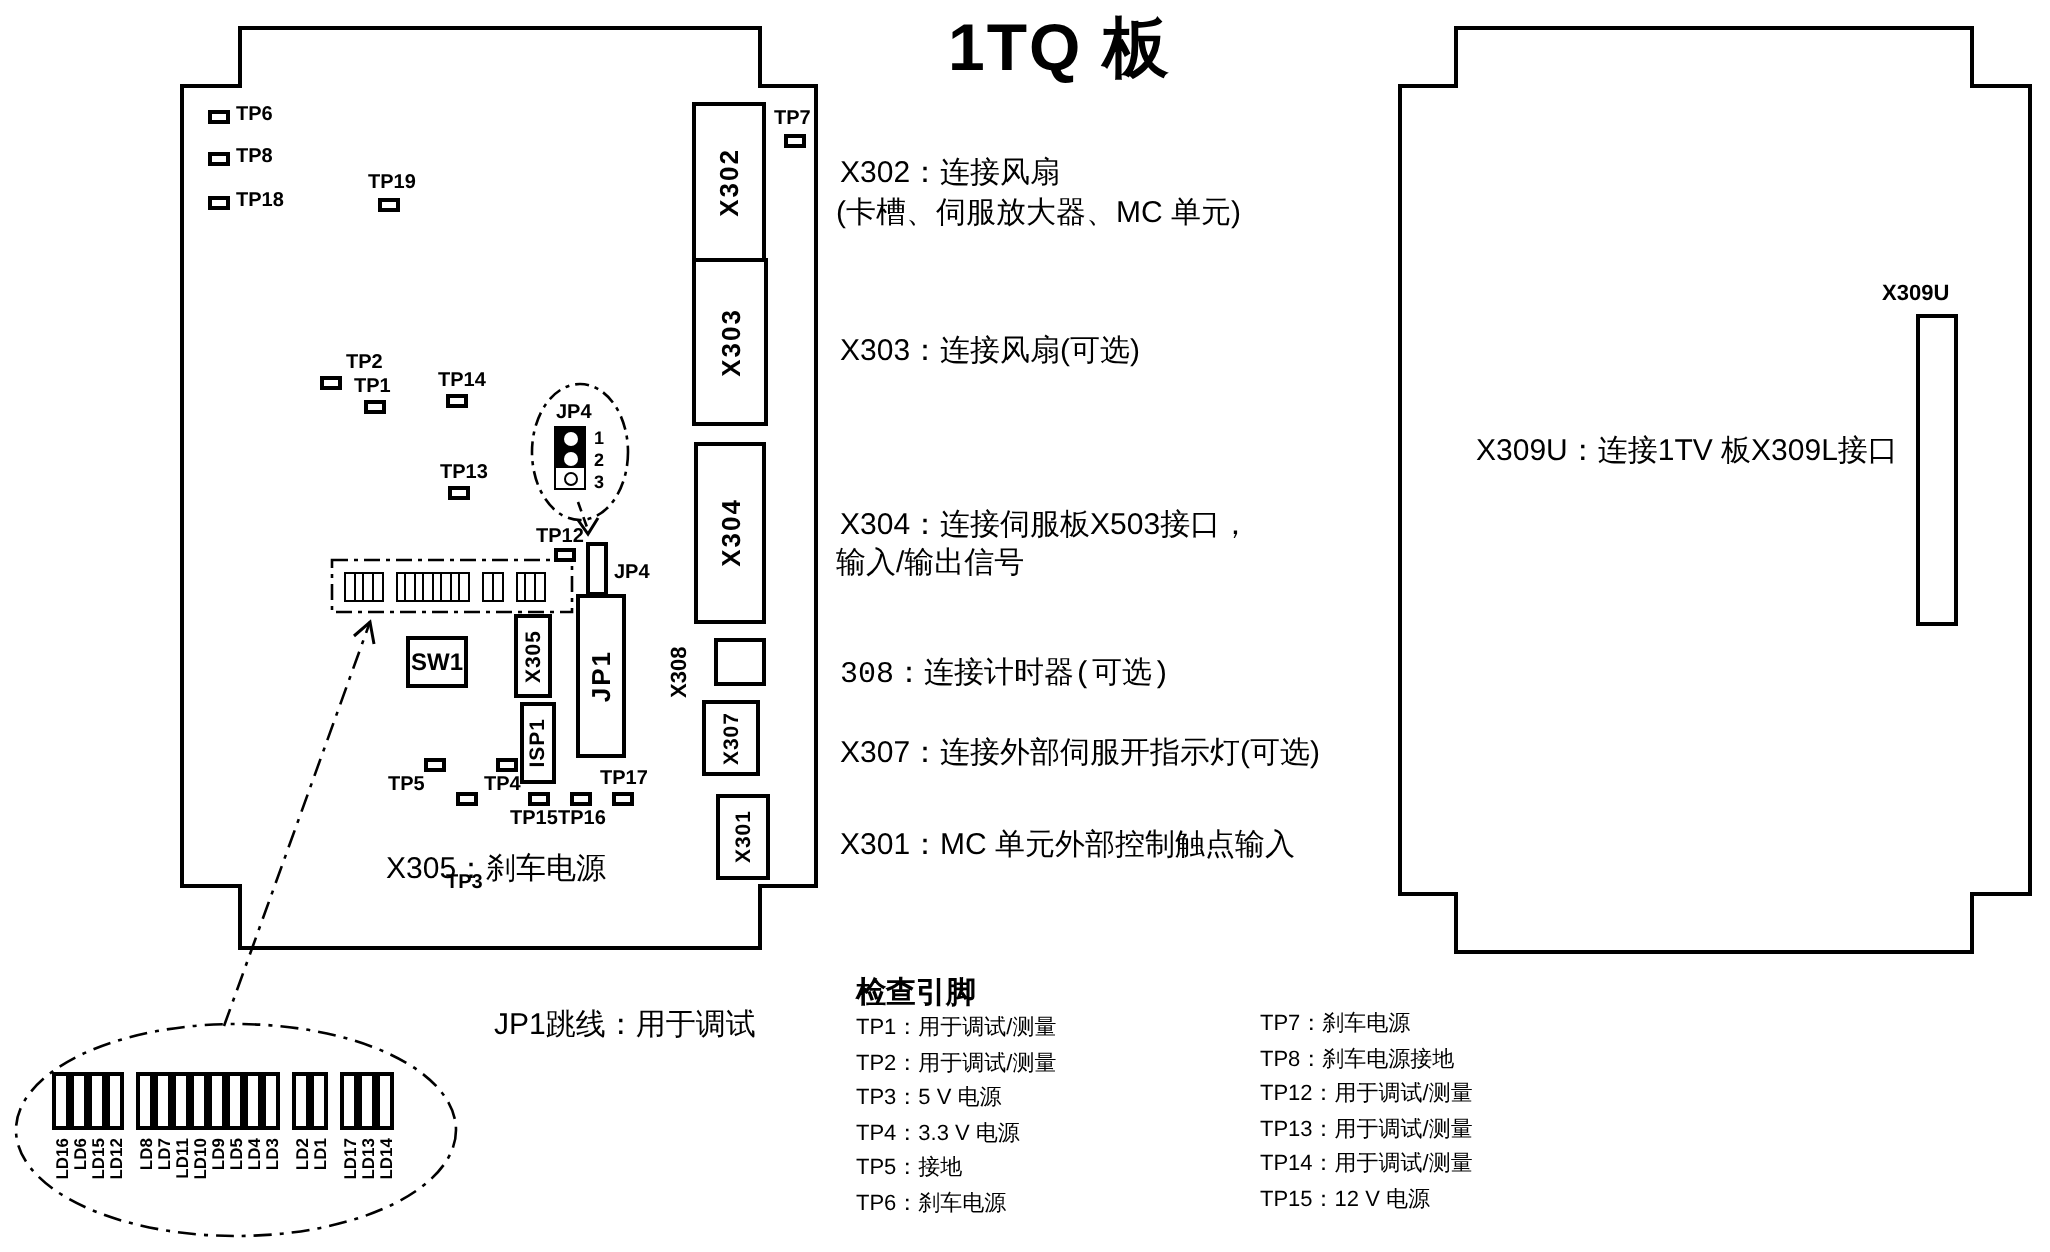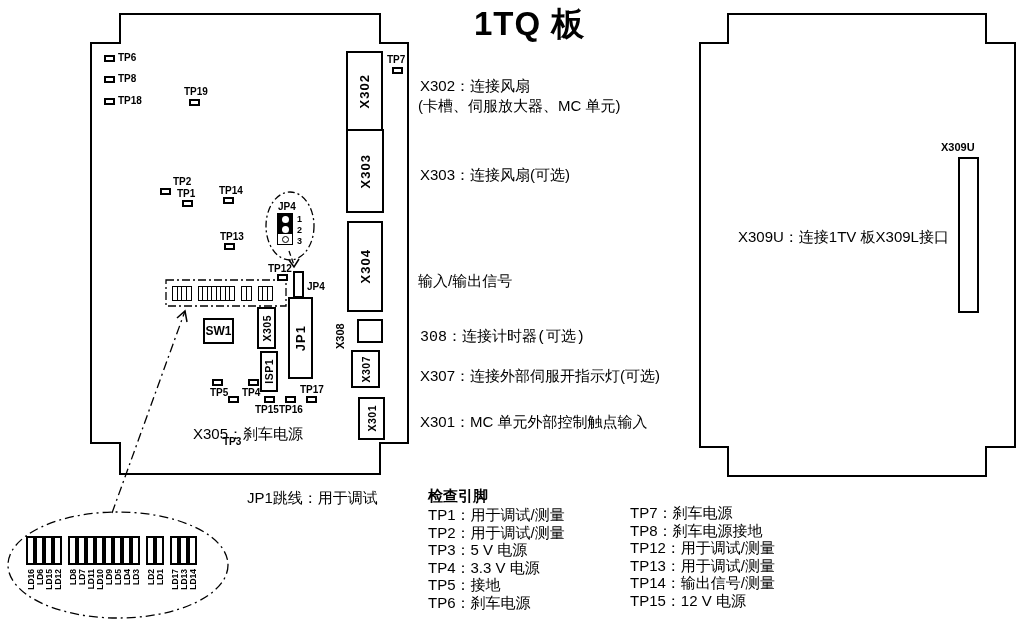--- a/index.html
+++ b/index.html
@@ -15,21 +15,21 @@
   .conn{position:absolute;border:2px solid #000;background:#fff;box-sizing:border-box;
         display:flex;align-items:center;justify-content:center;}
   .vlabel{writing-mode:vertical-rl;transform:rotate(180deg);font-size:13px;font-weight:600;
           white-space:nowrap;letter-spacing:1px;}
   .vlabel-sm{font-size:10.5px;letter-spacing:0.5px;}
   .hlabel{font-size:12px;font-weight:600;}
   .vstand{position:absolute;writing-mode:vertical-rl;transform:rotate(180deg);
           font-size:11px;font-weight:600;white-space:nowrap;}
   .anno{position:absolute;font-size:15px;white-space:nowrap;}
   .cap{position:absolute;font-size:15px;white-space:nowrap;}
-  .pins-col{position:absolute;font-size:15px;line-height:17.6px;white-space:nowrap;}
+  .pins-col{position:absolute;font-size:11px;line-height:17.6px;white-space:nowrap;}
   .pins-header{position:absolute;font-size:15px;font-weight:bold;white-space:nowrap;}
   
   .bank{position:absolute;display:flex;gap:6px;}
   .bgrp{display:flex;}
   .bcell{width:4px;height:13px;border:1.5px solid #000;background:#fff;margin-left:-1.5px;}
   .bgrp .bcell:first-child{margin-left:0;}
   
   .ledset{position:absolute;display:flex;gap:6px;}
   .lgrp{display:flex;}
   .lcol{width:9px;display:flex;flex-direction:column;align-items:center;}
@@ -147,21 +147,21 @@
   <div class="tp-pad" style="left:182px;top:200px;"></div>
   <div class="tp-label" style="left:219px;top:185px;">TP14</div>
   <div class="tp-pad" style="left:223px;top:197px;"></div>
   <div class="tp-label" style="left:220px;top:231px;">TP13</div>
   <div class="tp-pad" style="left:224px;top:243px;"></div>
   <div class="tp-label" style="left:387px;top:54px;">TP7</div>
   <div class="tp-pad" style="left:392px;top:67px;"></div>
   <div class="tp-label" style="left:268px;top:263px;">TP12</div>
   <div class="tp-pad" style="left:277px;top:274px;"></div>
   <div class="tp-pad" style="left:212px;top:379px;"></div>
-  <div class="tp-label" style="left:210px;top:387px;">TP5</div>
+  <div class="tp-label" style="left:194px;top:387px;">TP5</div>
   <div class="tp-pad" style="left:248px;top:379px;"></div>
   <div class="tp-label" style="left:242px;top:387px;">TP4</div>
   <div class="tp-pad" style="left:228px;top:396px;"></div>
   <div class="tp-label" style="left:223px;top:404px;margin-top:32px;">TP3</div>
   <div class="tp-pad" style="left:264px;top:396px;"></div>
   <div class="tp-label" style="left:255px;top:404px;">TP15</div>
   <div class="tp-pad" style="left:285px;top:396px;"></div>
   <div class="tp-label" style="left:279px;top:404px;">TP16</div>
   <div class="tp-label" style="left:300px;top:384px;">TP17</div>
   <div class="tp-pad" style="left:306px;top:396px;"></div>
@@ -179,47 +179,48 @@
       </div>
   </div>
   <div class="jp4num" style="left:297px;top:214px;">1</div>
   <div class="jp4num" style="left:297px;top:225px;">2</div>
   <div class="jp4num" style="left:297px;top:236px;">3</div>
 
   <div class="cap" style="left:193px;top:425px;">X305：刹车电源</div>
 
   <div class="conn" style="left:958px;top:157px;width:21px;height:156px;"></div>
   <div class="abs" style="left:941px;top:141px;font-size:11px;font-weight:bold;">X309U</div>
-  <div class="cap" style="left:738px;top:216px;margin-top:12px;">X309U：连接1TV 板X309L接口</div>
+  <div class="cap" style="left:738px;top:216px;">X309U：连接1TV 板X309L接口</div>
 
   <div class="anno" style="left:420px;top:77px;">X302：连接风扇</div>
   <div class="anno" style="left:418px;top:97px;">(卡槽、伺服放大器、MC 单元)</div>
   <div class="anno" style="left:420px;top:166px;">X303：连接风扇(可选)</div>
+  <div class="anno" style="left:420px;top:253px;">X304：连接伺服板X503接口，</div>
   <div class="anno" style="left:418px;top:272px;">输入/输出信号</div>
   <div class="anno" style="left:420px;top:327px;font-family:Liberation Mono, monospace;">308：连接计时器(可选)</div>
   <div class="anno" style="left:420px;top:367px;">X307：连接外部伺服开指示灯(可选)</div>
   <div class="anno" style="left:420px;top:413px;">X301：MC 单元外部控制触点输入</div>
 
-  <div class="cap" style="left:247px;top:489px;text-align:center;">JP1跳线：用于调试</div>
+  <div class="cap" style="left:247px;top:503px;text-align:center;">JP1跳线：用于调试</div>
 
   <div class="pins-header" style="left:428px;top:487px;">检查引脚</div>
   <div class="pins-col" style="left:428px;top:506px;">
     <div>TP1：用于调试/测量</div>
     <div>TP2：用于调试/测量</div>
     <div>TP3：5 V 电源</div>
     <div>TP4：3.3 V 电源</div>
     <div>TP5：接地</div>
     <div>TP6：刹车电源</div>
   </div>
   <div class="pins-col" style="left:630px;top:504px;">
     <div>TP7：刹车电源</div>
     <div>TP8：刹车电源接地</div>
     <div>TP12：用于调试/测量</div>
     <div>TP13：用于调试/测量</div>
-    <div>TP14：输出信号/测量</div>
+    <div>TP14：用于调试/测量</div>
     <div>TP15：12 V 电源</div>
   </div>
 
   <div class="ledset" style="left:26px;top:536px;">
     <div class="lgrp">
       <div class="lcol">
           <div class="lcell"></div>
           <div class="llab">LD16</div>
         </div>
       <div class="lcol">

